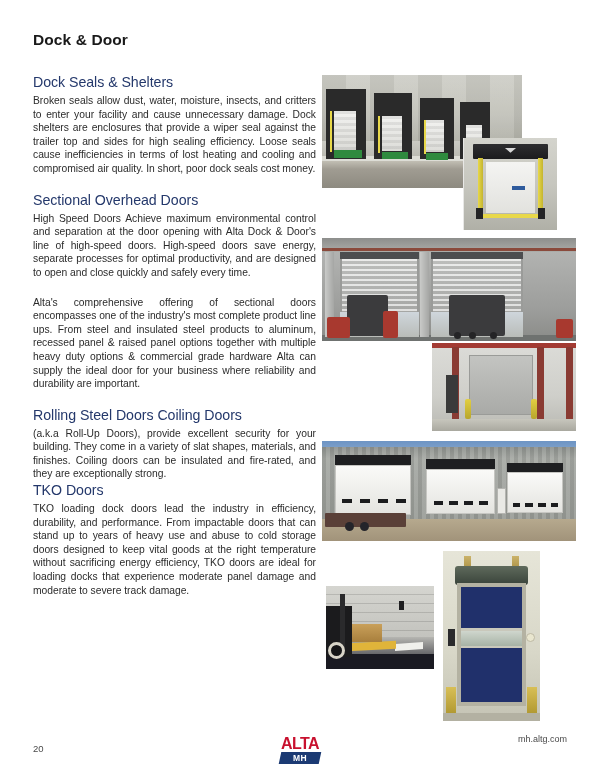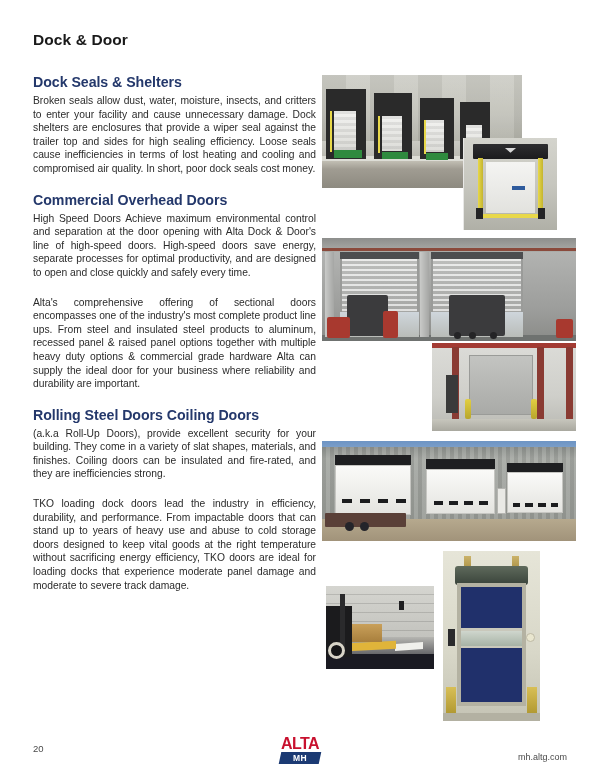--- a/index.html
+++ b/index.html
@@ -28,36 +28,36 @@
 
   
   .text-col {
     position: absolute;
     left: 33px; top: 74px;
     width: 283px;
   }
   .section { margin-bottom: 0px; }
   .sec-head {
     font-size: 14.2px;
-    font-weight: bold;
+    font-weight: normal;
     color: #24386b;
     letter-spacing: -0.05px;
     margin-bottom: 4px;
   }
   .sec-body {
     font-size: 10.3px;
     line-height: 13.6px;
     color: #2b2b2b;
     text-align: justify;
     letter-spacing: -0.02px;
   }
   #sec-0 { margin-bottom: 16px; }
   #sec-1 { margin-bottom: 16px; }
   #sec-2 { margin-bottom: 16px; }
-  #sec-3 { margin-bottom: 16px; }
+  #sec-3 { margin-bottom: 1px; }
   #sec-4 { margin-bottom: 0; }
 
   
   .photo {
     position: absolute;
     overflow: hidden;
     background: #c9c9c4;
   }
 
   
@@ -208,21 +208,21 @@
     border-radius:50%; background:#e9e6cf; border:1px solid #bdb9a4; }
   .td-floor { position:absolute; left:0; bottom:0; width:100%; height:5%; background:#b3b1a2; }
 
   
   .footer { position:absolute; left:0; bottom:0; width:100%; height:46px; }
   .page-num {
     position:absolute; left:33px; bottom:22px;
     font-size:9.5px; color:#4a4a4a;
   }
   .footer-url {
-    position:absolute; right:33px; bottom:14px;
+    position:absolute; right:33px; bottom:32px;
     font-size:9px; color:#4a4a4a;
   }
   .logo {
     position:absolute; left:50%; bottom:12px; transform:translateX(-50%);
     width:56px; text-align:center;
   }
   .logo-alta {
     font-size:16px; font-weight:bold; color:#c8102e;
     letter-spacing:-0.6px; line-height:15px;
     font-family:"Liberation Sans", sans-serif;
@@ -244,34 +244,35 @@
   <div class="page-title">Dock &amp; Door</div>
 
   <div class="text-col">
 
     <div class="section" id="sec-0">
       <div class="sec-head">Dock Seals &amp; Shelters</div>
       <div class="sec-body">Broken seals allow dust, water, moisture, insects, and critters to enter your facility and cause unnecessary damage. Dock shelters are enclosures that provide a wiper seal against the trailer top and sides for high sealing efficiency. Loose seals cause inefficiencies in terms of lost heating and cooling and compromised air quality. In short, poor dock seals cost money.</div>
     </div>
 
     <div class="section" id="sec-1">
-      <div class="sec-head">Commercial Overhead Doors</div>
+      <div class="sec-head">Sectional Overhead Doors</div>
       <div class="sec-body">High Speed Doors Achieve maximum environmental control and separation at the door opening with Alta Dock &amp; Door's line of high-speed doors. High-speed doors save energy, separate processes for optimal productivity, and are designed to open and close quickly and safely every time.</div>
     </div>
 
     <div class="section" id="sec-2">
       <div class="sec-body">Alta's comprehensive offering of sectional doors encompasses one of the industry's most complete product line ups. From steel and insulated steel products to aluminum, recessed panel &amp; raised panel options together with multiple heavy duty options &amp; commercial grade hardware Alta can supply the ideal door for your business where reliability and durability are important.</div>
     </div>
 
     <div class="section" id="sec-3">
       <div class="sec-head">Rolling Steel Doors Coiling Doors</div>
-      <div class="sec-body">(a.k.a Roll-Up Doors), provide excellent security for your building. They come in a variety of slat shapes, materials, and finishes. Coiling doors can be insulated and fire-rated, and they are inefficiencies strong.</div>
+      <div class="sec-body">(a.k.a Roll-Up Doors), provide excellent security for your building. They come in a variety of slat shapes, materials, and finishes. Coiling doors can be insulated and fire-rated, and they are exceptionally strong.</div>
     </div>
 
     <div class="section" id="sec-4">
+      <div class="sec-head">TKO Doors</div>
       <div class="sec-body">TKO loading dock doors lead the industry in efficiency, durability, and performance. From impactable doors that can stand up to years of heavy use and abuse to cold storage doors designed to keep vital goods at the right temperature without sacrificing energy efficiency, TKO doors are ideal for loading docks that experience moderate panel damage and moderate to severe track damage.</div>
     </div>
 
   </div>
 
   <div class="photo" id="img-dock-shelters">
     <div class="ds-sky"></div>
     <div class="ds-wall"></div>
     <div class="ds-ground"></div>
     <div class="ds-curb"></div>

